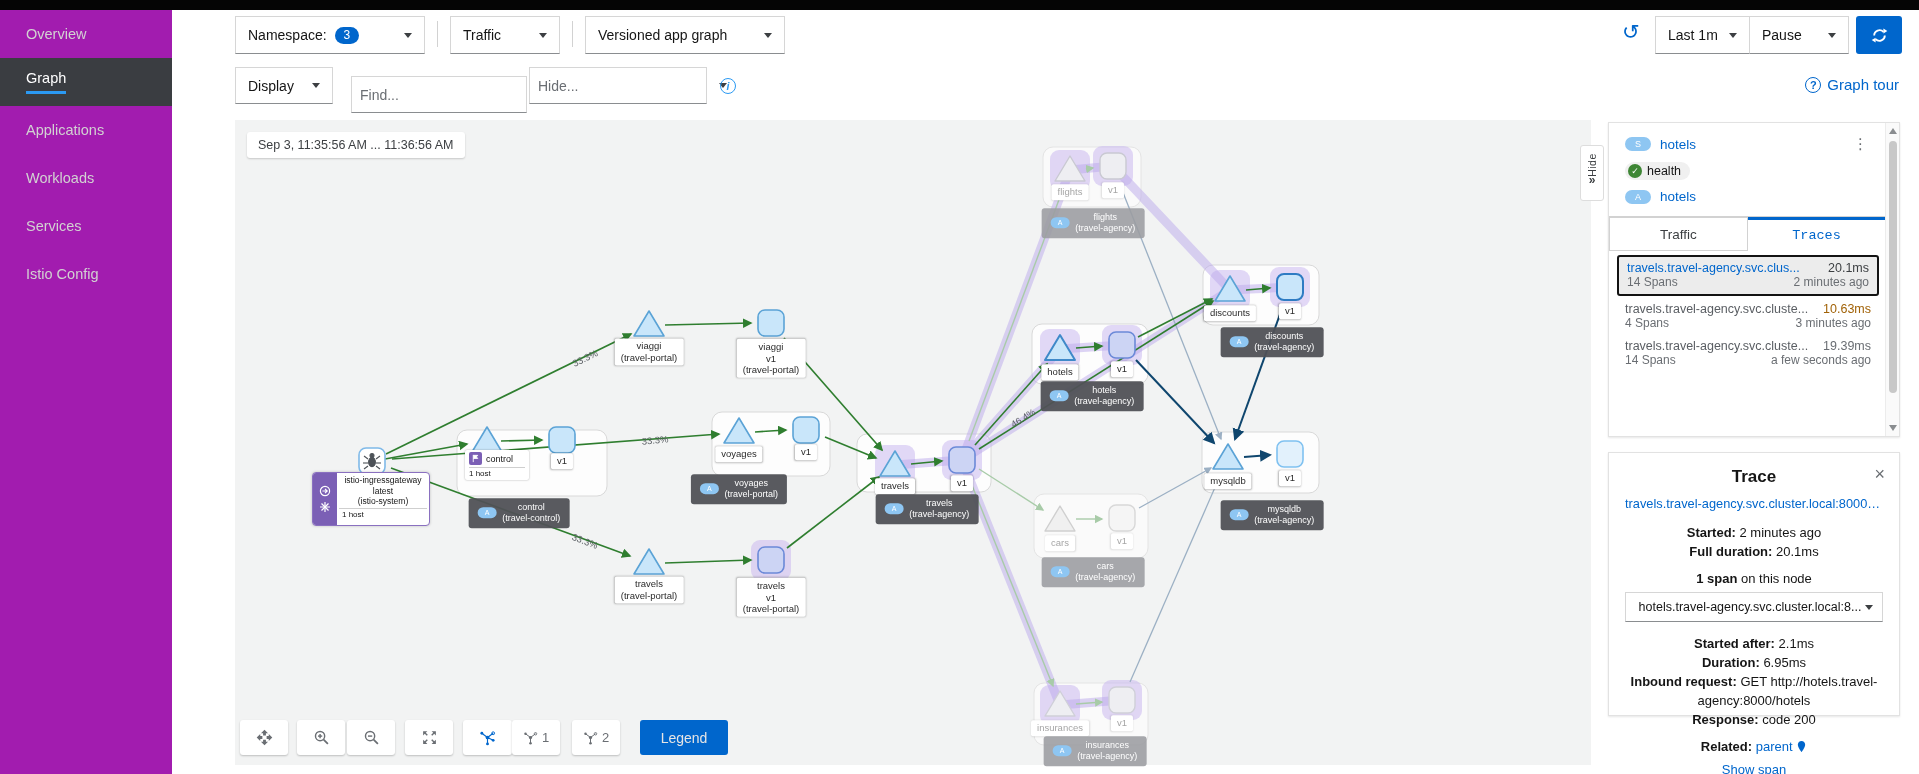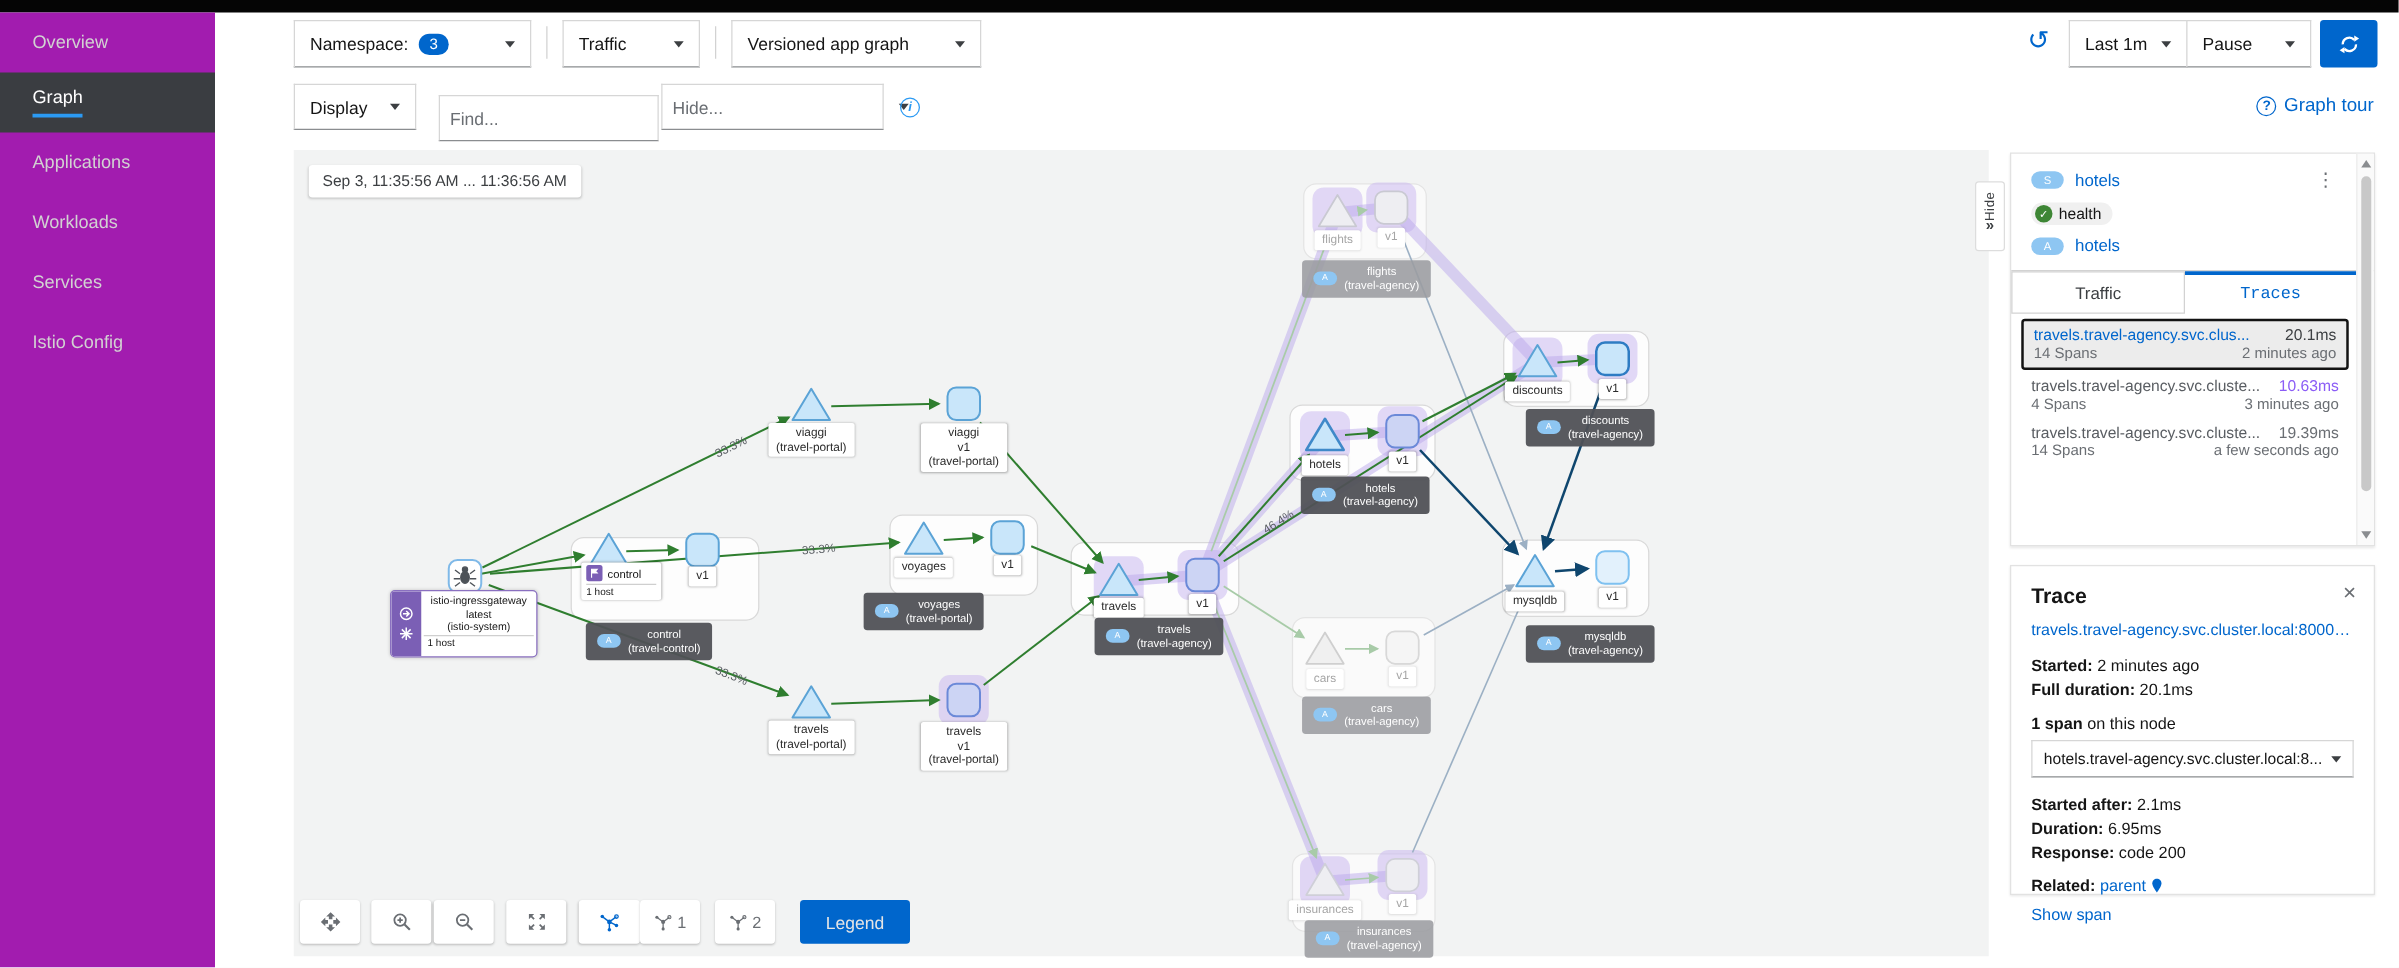--- a/index.html
+++ b/index.html
@@ -88,21 +88,21 @@
   .gbtn { position:absolute; top:600px; height:35px; background:#fff; border:none; border-radius:3px;
     box-shadow:0 1px 2px rgba(0,0,0,.22); display:flex; align-items:center; justify-content:center;
     gap:4px; cursor:pointer; color:#6a6e73; font-size:13px; }
   .legendbtn { position:absolute; top:600px; left:405px; width:88px; height:35px; background:#06c;
     color:#e5e5e5; font-size:14px; border:none; border-radius:3px; cursor:pointer; }
 
   
   .card { position:absolute; left:1608px; width:292px; background:#fff; border:1px solid #e2e2e2;
     box-shadow:0 1px 2px rgba(0,0,0,.1); }
   .card1 { top:122px; height:315px; }
-  .card2 { top:452px; height:264px; padding:14px 16px; font-size:13px; line-height:19px; }
+  .card2 { top:452px; height:264px; padding:14px 16px; font-size:13px; line-height:19px;text-align:center; }
   .sumwrap { padding:12px 30px 10px 16px; border-bottom:1px solid #d2d2d2; }
   .sumrow { display:flex; align-items:center; gap:9px; margin-bottom:9px; }
   .sbadge { background:#8ec6f2; color:#fff; font-size:9px; border-radius:8px; padding:2px 10px; }
   .plink { color:#06c; font-size:13.5px; text-decoration:none; cursor:pointer; }
   .kebab { margin-left:auto; color:#6a6e73; font-size:15px; cursor:pointer; letter-spacing:1px; }
   .healthchip { display:inline-flex; align-items:center; gap:5px; background:#f0f0f0;
     border-radius:11px; padding:2px 9px 2px 3px; font-size:12.5px; }
   .checkcircle { width:14px; height:14px; border-radius:50%; background:#3e8635; color:#fff;
     font-size:9px; display:flex; align-items:center; justify-content:center; }
   .tabs { display:flex; height:34px; margin-right:14px; }
@@ -656,21 +656,21 @@
             <span class="tdur">20.1ms</span>
           </div>
         <div class="l2">
             <span>14 Spans</span>
             <span>2 minutes ago</span>
           </div>
       </div>
       <div class="trow dim">
         <div class="l1">
             <span class="tname">travels.travel-agency.svc.cluste...</span>
-            <span class="tdur" style="color:#8b5cf6">10.63ms</span>
+            <span class="tdur" style="color:#a16207">10.63ms</span>
           </div>
         <div class="l2">
             <span>4 Spans</span>
             <span>3 minutes ago</span>
           </div>
       </div>
       <div class="trow dim">
         <div class="l1">
             <span class="tname">travels.travel-agency.svc.cluste...</span>
             <span class="tdur" style="color:#6a6e73">19.39ms</span>
@@ -695,20 +695,21 @@
     <a class="tr-link">travels.travel-agency.svc.cluster.local:8000/*...</a>
     <div><span class="lbl">Started:</span> <span>2 minutes ago</span></div>
     <div><span class="lbl">Full duration:</span> <span>20.1ms</span></div>
     <div class="mt8"><span class="lbl">1 span</span> <span>on this node</span></div>
     <div class="spanselect">
       <span class="txt">hotels.travel-agency.svc.cluster.local:8...</span>
       <span class="caret"></span>
     </div>
     <div><span class="lbl">Started after:</span> <span>2.1ms</span></div>
     <div><span class="lbl">Duration:</span> <span>6.95ms</span></div>
+    <div><span class="lbl">Inbound request:</span> <span>GET http://hotels.travel-agency:8000/hotels</span></div>
     <div><span class="lbl">Response:</span> <span>code 200</span></div>
     <div class="mt8">
       <span class="lbl">Related:</span>
       <span class="bluelink">parent</span>
       <svg width="11" height="13" viewBox="0 0 24 28" style="vertical-align:-2px">
           <path d="M12 2C7.6 2 4 5.6 4 10c0 6 8 16 8 16s8-10 8-16c0-4.4-3.6-8-8-8z" fill="#06c"></path>
         </svg>
     </div>
     <div class="bluelink" style="margin-top:4px">Show span</div>
   </div>

